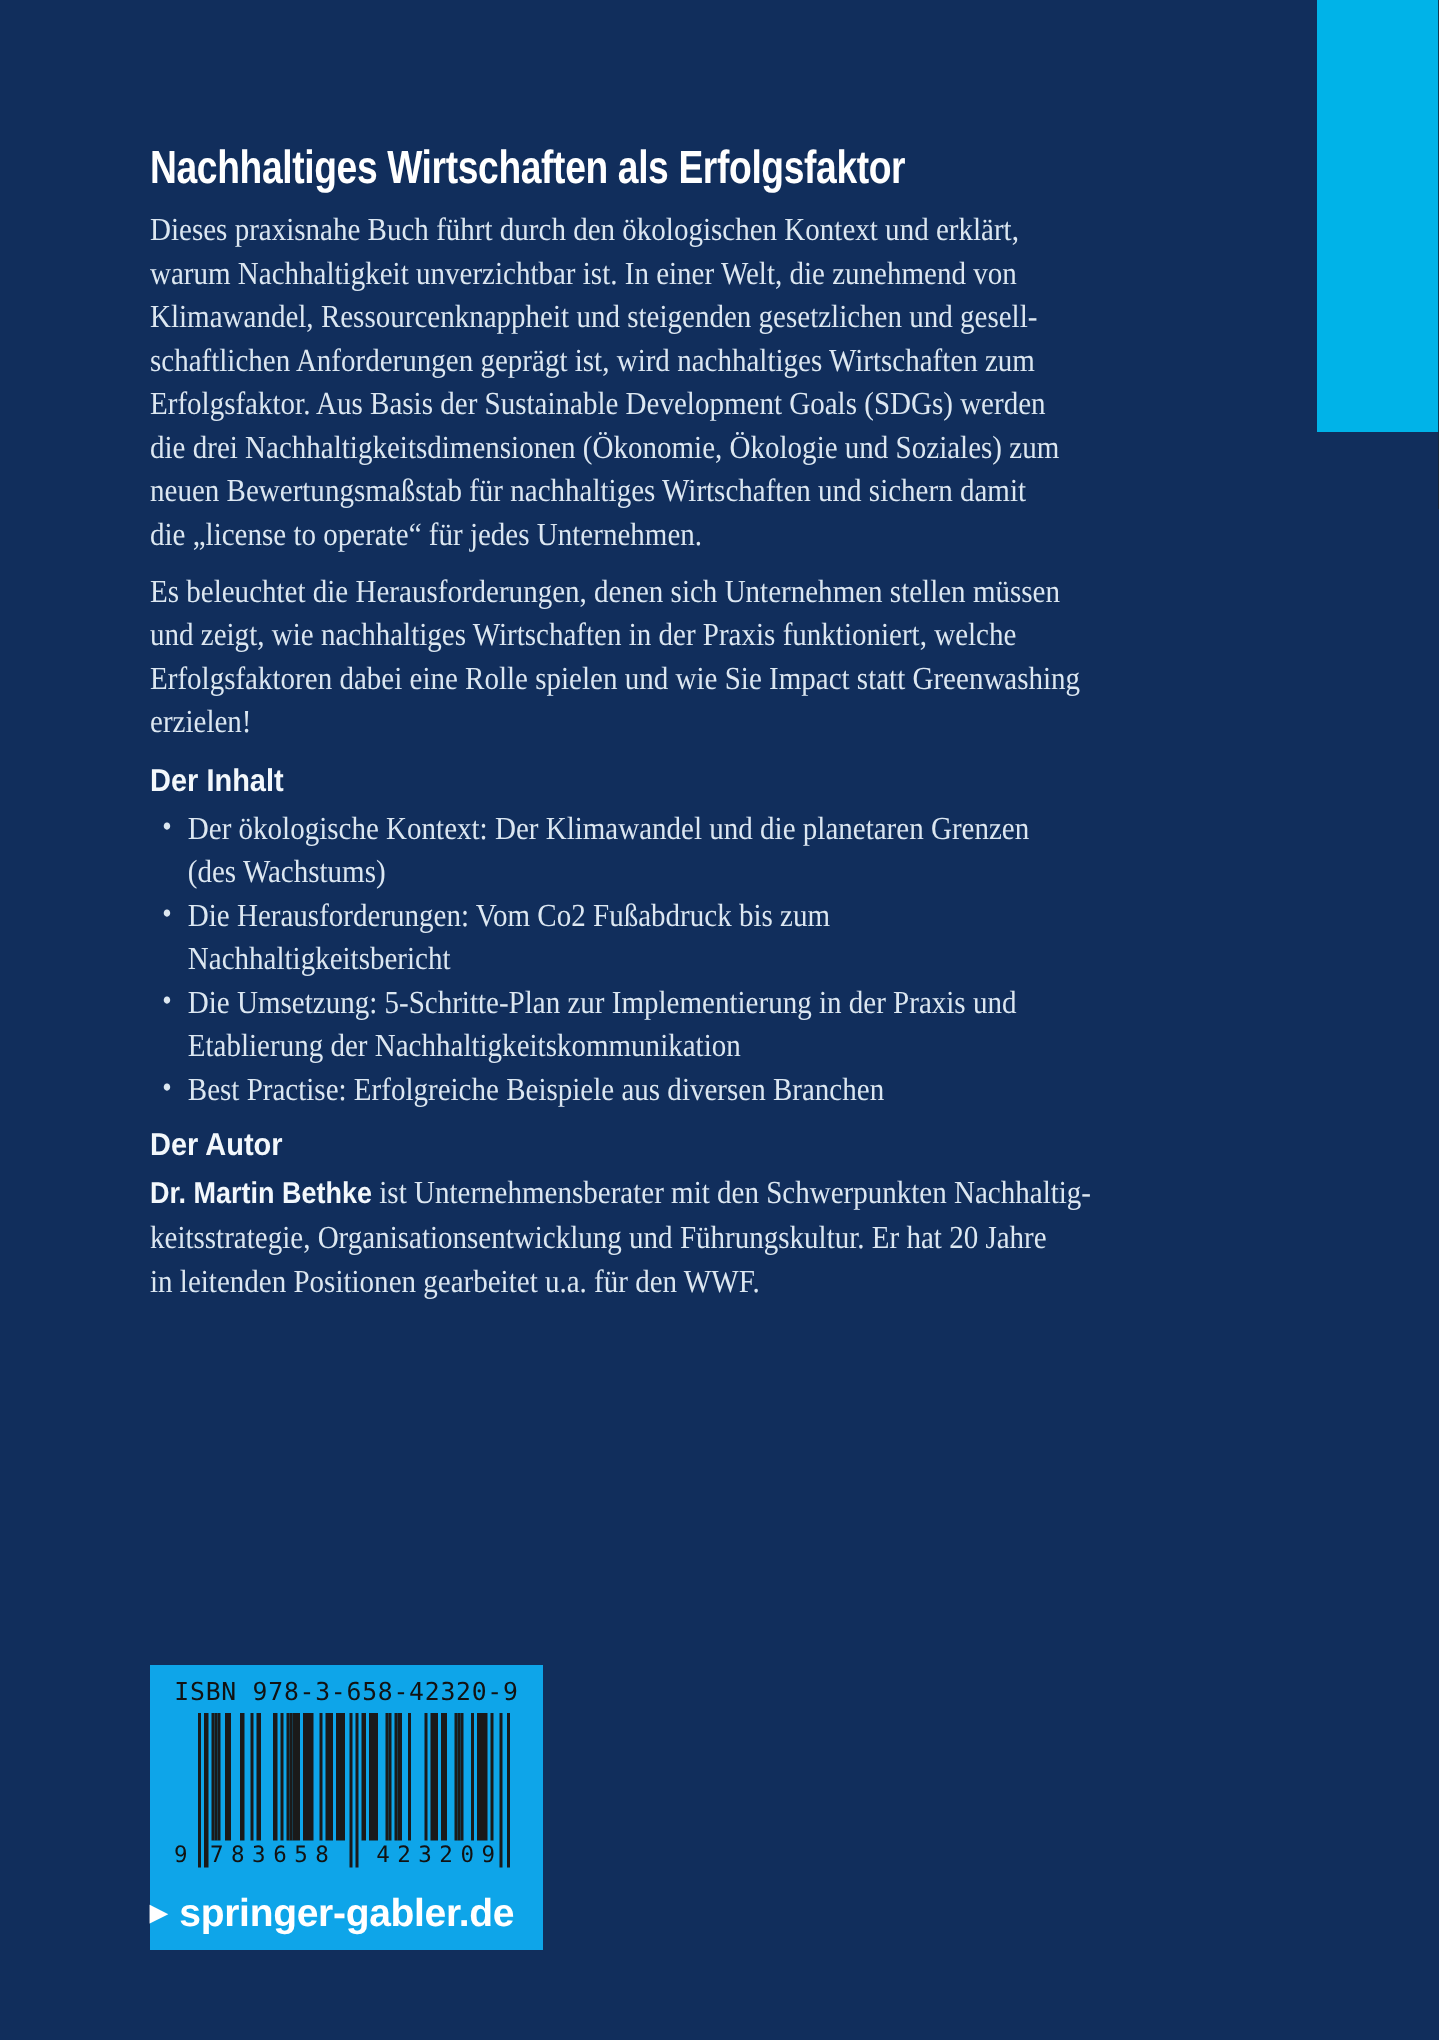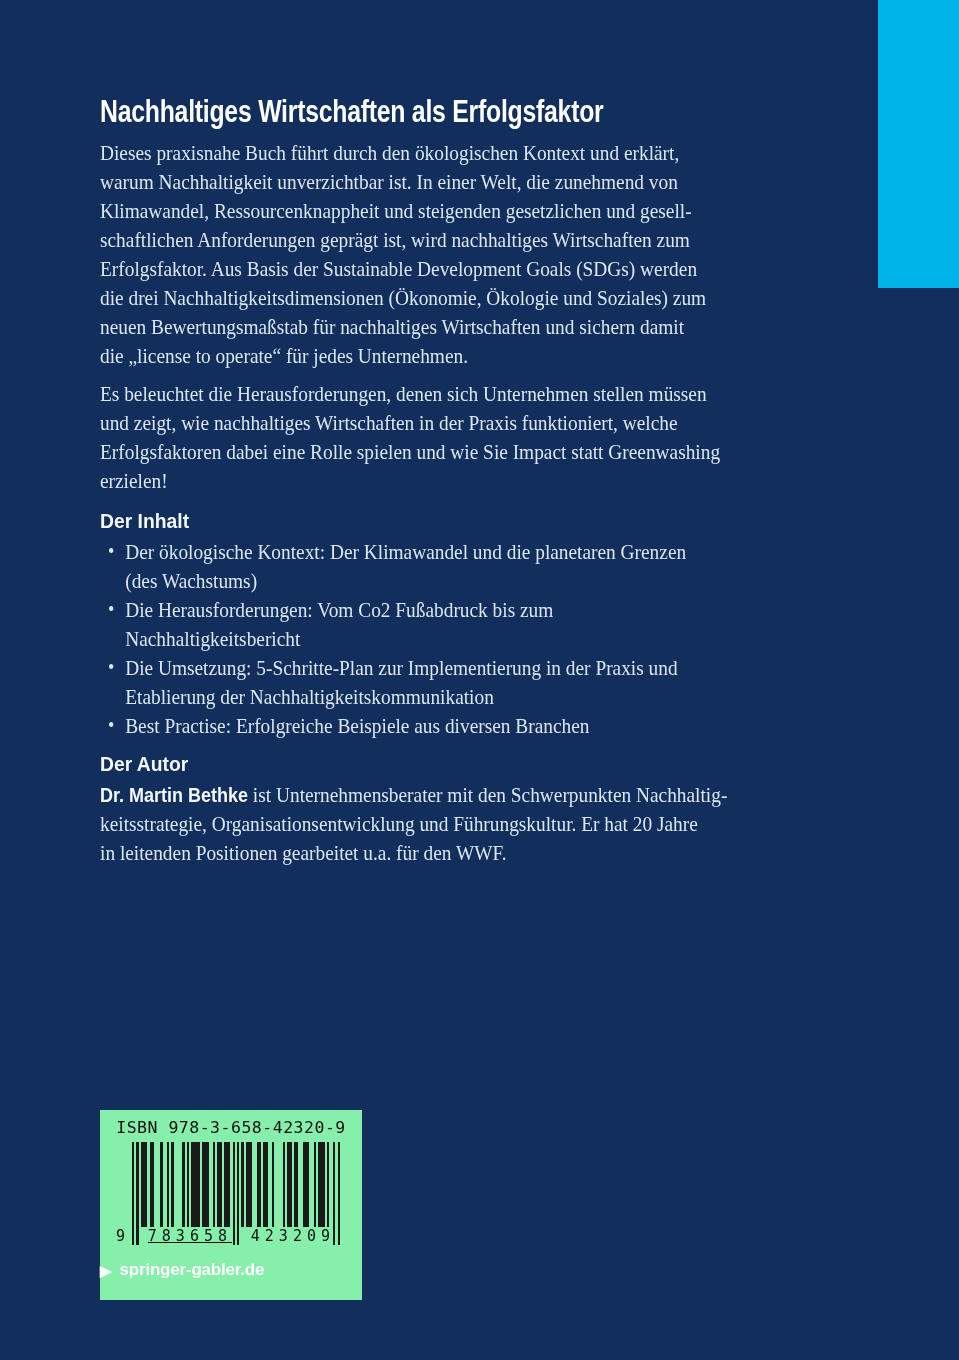--- a/index.html
+++ b/index.html
@@ -88,21 +88,21 @@
   .author-name {
     font-family: "Liberation Sans", sans-serif;
     font-weight: bold;
     font-size: 20px;
     color: #f3f8fc;
   }
   .barcode-panel {
     position: absolute;
     left: 100px; top: 1110px;
     width: 262px; height: 190px;
-    background: #86efac;
+    background: #0ea5e9;
     box-sizing: border-box;
     padding-top: 8px;
   }
   .isbn-label {
     font-family: "DejaVu Sans Mono", monospace;
     font-size: 16.5px;
     color: #121212;
     text-align: center;
     letter-spacing: 0.5px;
     white-space: nowrap;
@@ -118,34 +118,34 @@
   .module.guard { height: 103px; }
   .bc-digit {
     position: absolute;
     top: 86px;
     font-family: "DejaVu Sans Mono", monospace;
     font-size: 15px;
     color: #121212;
     line-height: 17px;
   }
   .bc-first { left: 0; }
-  .bc-g1 { left: 24px;  width: 92px; text-align: right; letter-spacing: 5px; text-decoration: underline; }
+  .bc-g1 { left: 24px;  width: 92px; text-align: left; letter-spacing: 5px; }
   .bc-g2 { left: 127px; width: 92px; text-align: right; letter-spacing: 5px; }
   .publisher-logo {
     position: absolute;
     left: 100px; top: 1260px;
     display: flex;
     align-items: center;
     gap: 8px;
     color: #ffffff;
     font-family: "Liberation Sans", sans-serif;
     font-weight: bold;
   }
   .publisher-arrow { font-size: 15px; line-height: 1; }
-  .publisher-name  { font-size: 17px; letter-spacing: -0.2px; white-space: nowrap; }
+  .publisher-name  { font-size: 26px; letter-spacing: -0.2px; white-space: nowrap; }
 </style>
 </head>
 <body>
 
 <div class="page">
 
   <div class="accent-stripe"></div>
 
   <h1 class="cover-title">Nachhaltiges Wirtschaften als Erfolgsfaktor</h1>
 

